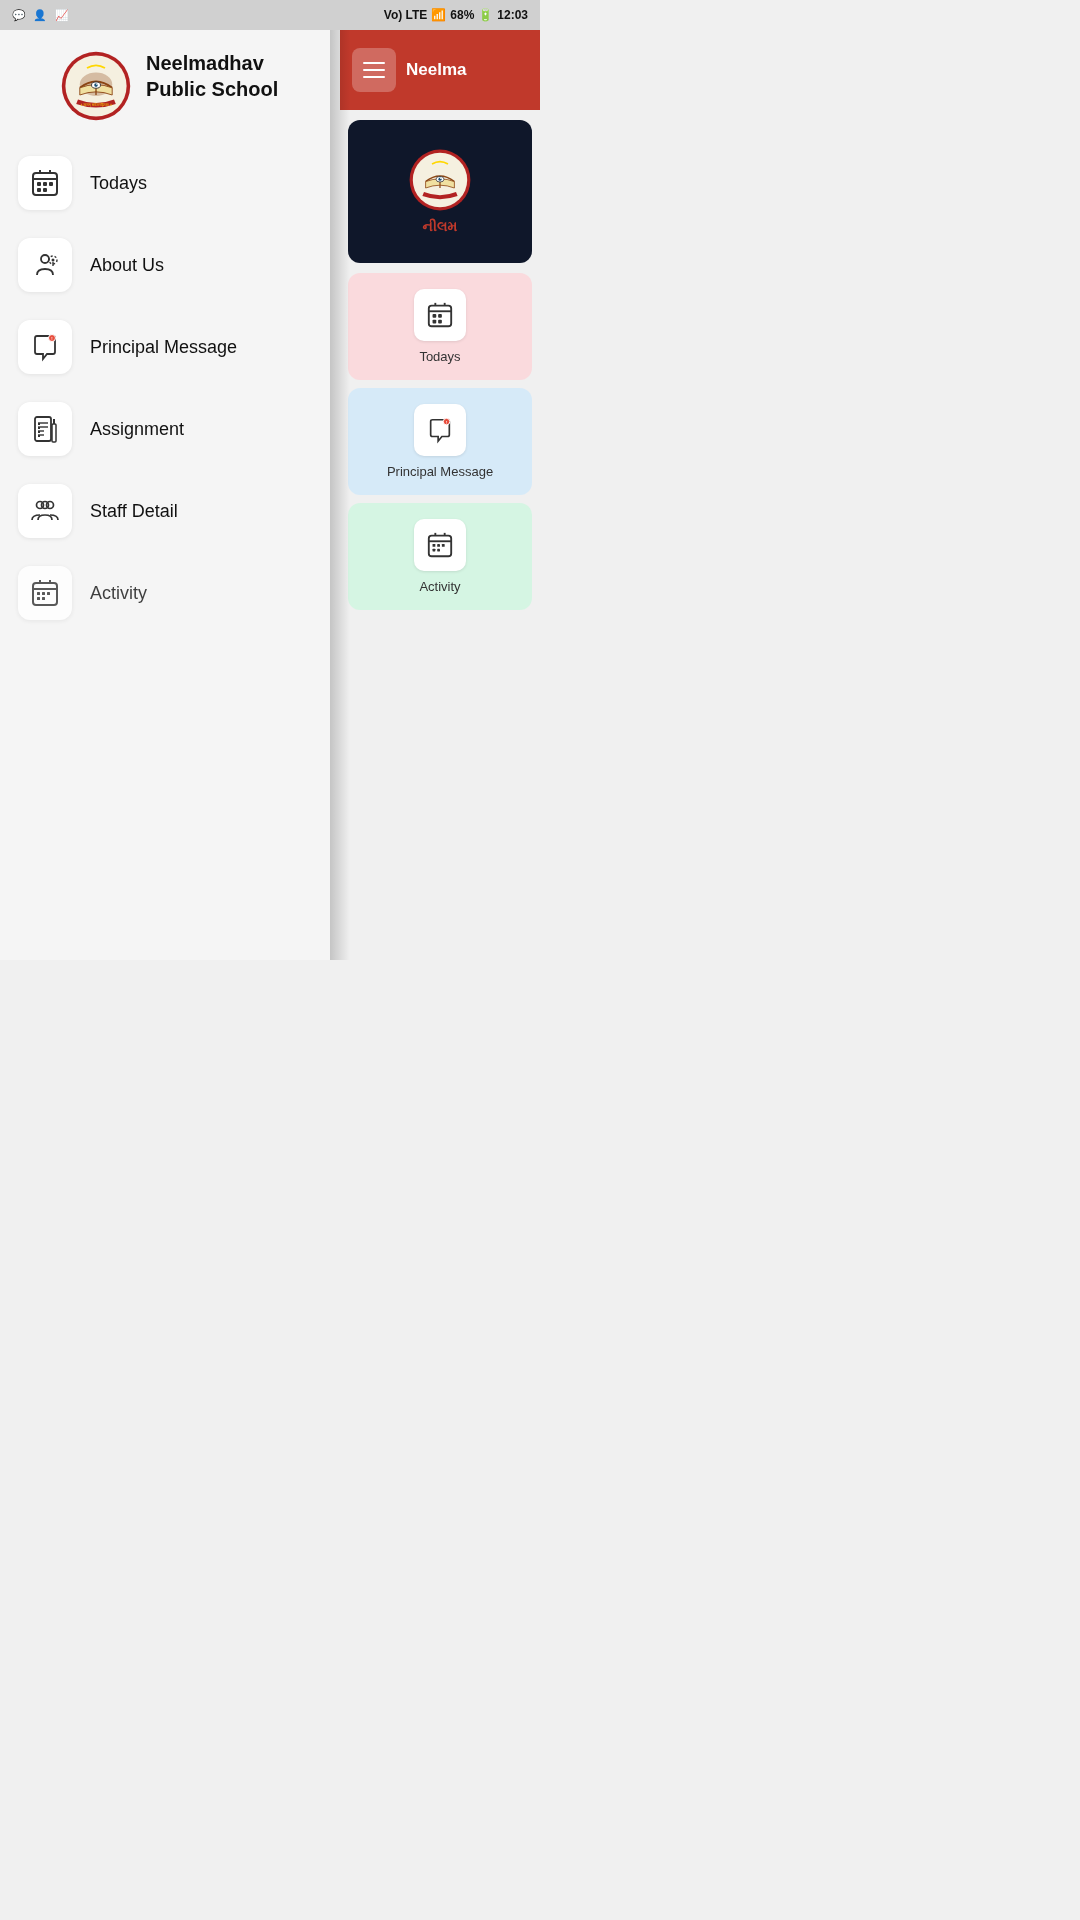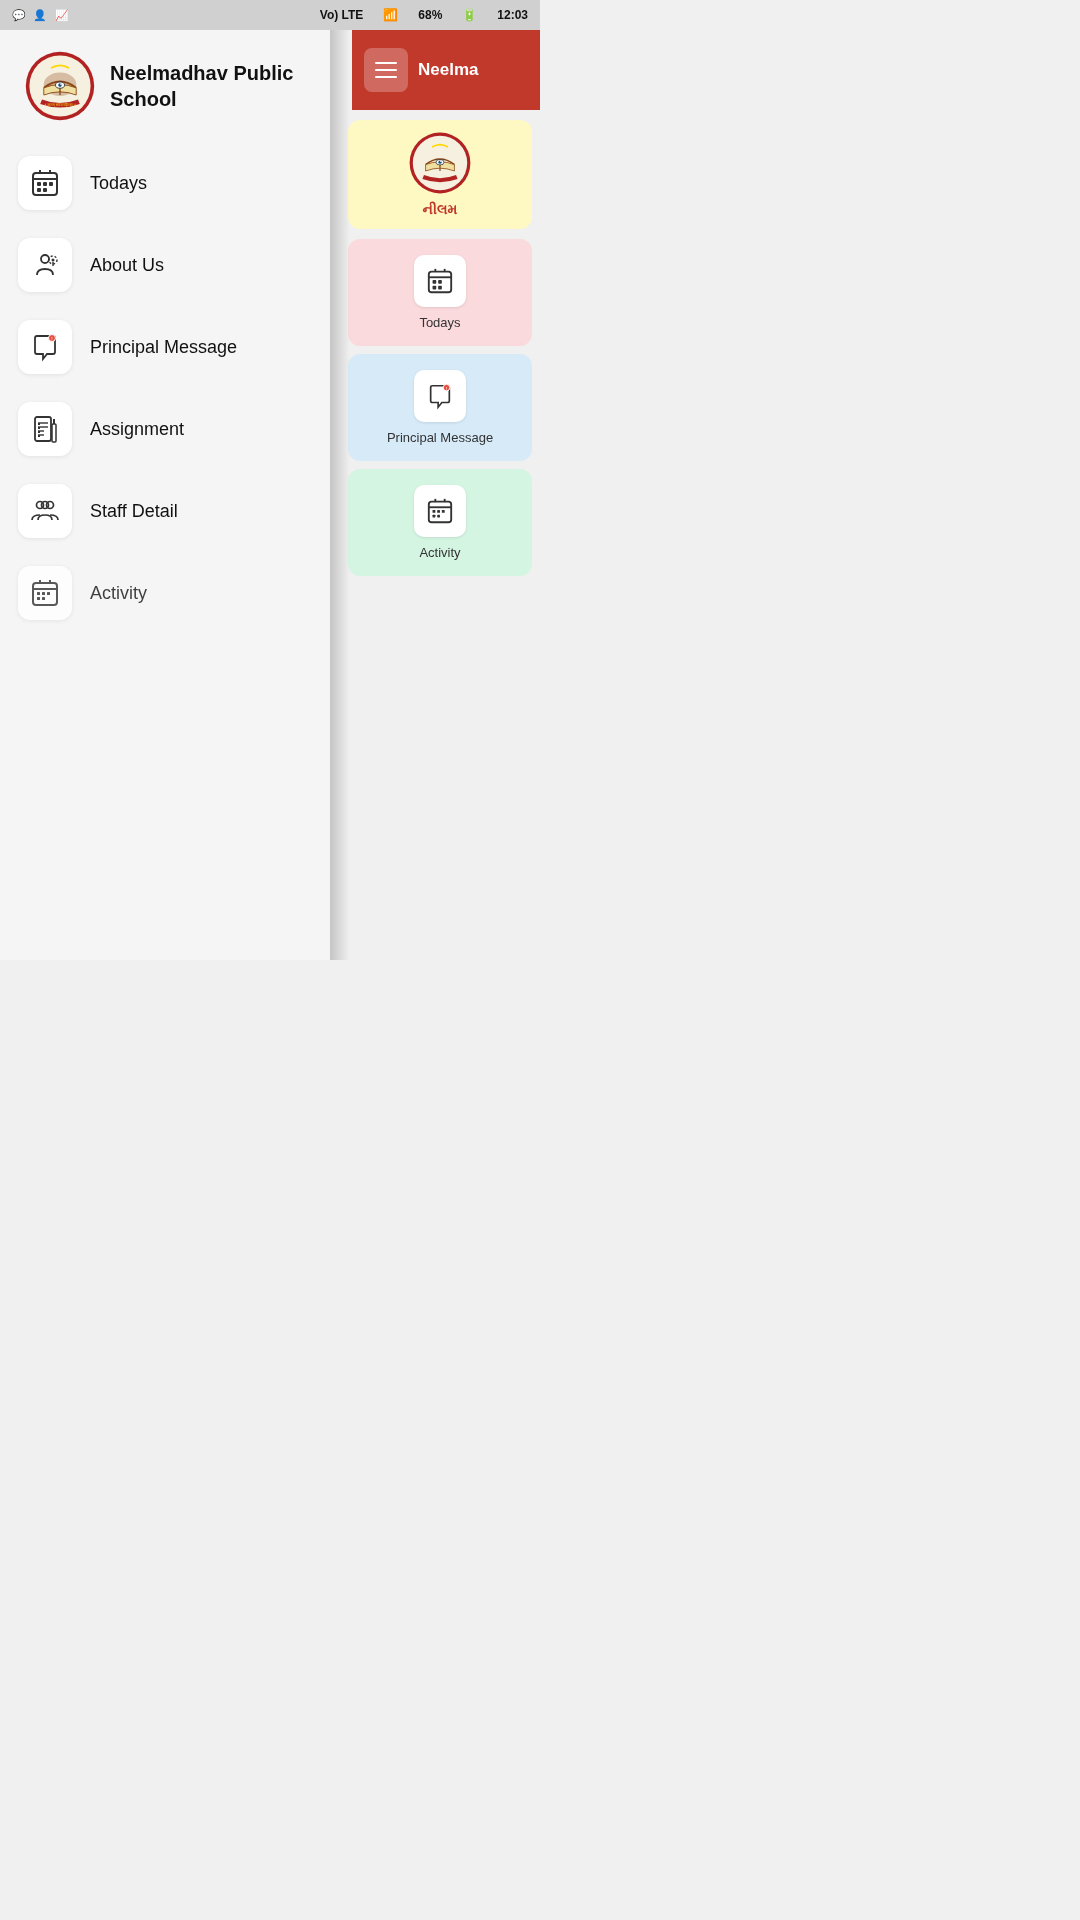--- a/index.html
+++ b/index.html
@@ -26,43 +26,43 @@
       font-weight: bold;
       color: #111;
     }
     .status-left {
       display: flex;
       gap: 8px;
       align-items: center;
     }
     .status-right {
       display: flex;
-      gap: 20px;
+      gap: 4px;
       align-items: center;
       font-size: 12px;
     }
 
     
     .drawer {
       position: absolute;
       top: 30px;
       left: 0;
       width: 330px;
       height: calc(960px - 30px);
       background: #f5f5f5;
       z-index: 10;
       overflow: hidden;
     }
 
     .drawer-header {
-      padding: 20px 16px 16px 24px;
-      display: flex;
-      align-items: center;
+      padding: 20px 16px 16px 16px;
+      display: flex;
       gap: 14px;
       background: #f5f5f5;
+      margin-left: 44px;
     }
 
     .school-logo {
       width: 72px;
       height: 72px;
       flex-shrink: 0;
     }
 
     .school-name {
       font-size: 20px;
@@ -123,21 +123,20 @@
     }
 
     .right-header {
       background: #c0392b;
       height: 80px;
       display: flex;
       align-items: center;
       padding: 0 12px;
       gap: 10px;
       border-radius: 0 0 0 0;
-      margin-left: 12px;
     }
 
     .hamburger-btn {
       width: 44px;
       height: 44px;
       background: rgba(255,255,255,0.25);
       border-radius: 8px;
       display: flex;
       flex-direction: column;
       align-items: center;
@@ -153,24 +152,24 @@
       border-radius: 2px;
     }
 
     .right-header-text {
       color: #fff;
       font-size: 17px;
       font-weight: bold;
     }
 
     .school-card {
-      background: #fef9c3;
+      background: #0f172a;
       margin: 10px 8px;
       border-radius: 12px;
-      padding: 11px;
+      padding: 28px;
       display: flex;
       flex-direction: column;
       align-items: center;
       gap: 6px;
     }
 
     .school-card-logo {
       width: 64px;
       height: 64px;
     }

